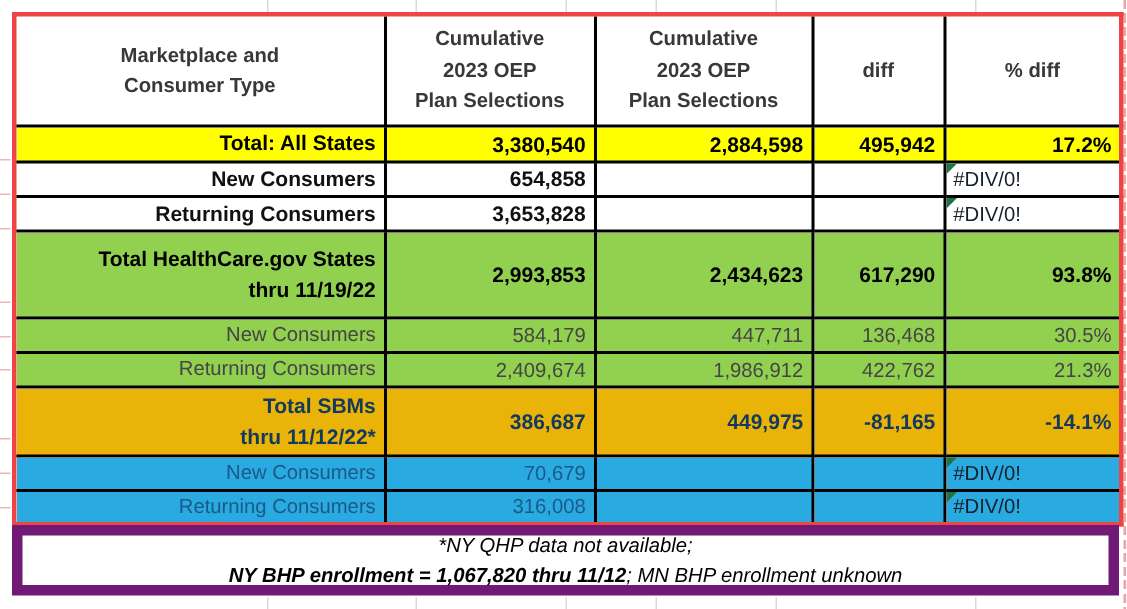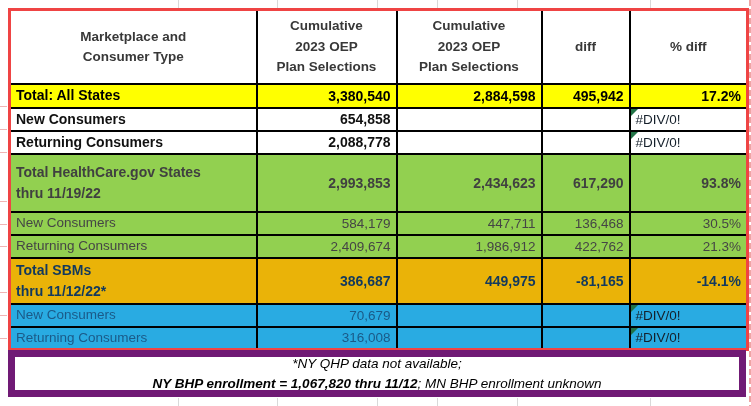--- a/index.html
+++ b/index.html
@@ -25,27 +25,27 @@
     border: 3px solid #ef4444;
   }
   table.sheet td { border: 2px solid #000; padding: 0 5px; vertical-align: middle; position: relative; overflow: hidden; }
 
   tr.hdr { height: 74px; }
   tr.hdr td {
     text-align: center; font-weight: bold; font-size: 13.5px; color: #383838;
     white-space: pre-line; line-height: 1.5; padding: 0 2px;
   }
 
-  td.lbl { text-align: left; white-space: pre-line; line-height: 1.45; }
+  td.lbl { text-align: right; white-space: pre-line; line-height: 1.45; }
   td.num { text-align: right; }
   td.err { text-align: left; }
 
   tr.r-yellow { height: 24px; font-weight: bold; color: #000; font-size: 14px; }
   tr.r-white  { height: 23px; font-weight: bold; color: #111; font-size: 14px; }
-  tr.r-green-total { height: 58px; font-weight: bold; color: #404040; font-size: 14px; }
+  tr.r-green-total { height: 58px; font-weight: bold; color: #000000; font-size: 14px; }
   tr.r-green  { height: 23px; font-weight: 400; color: #454545; font-size: 13.5px; }
   tr.r-blue-total { height: 46px; font-weight: bold; color: #12395e; font-size: 14px; }
   tr.r-blue   { height: 23px; font-weight: 400; color: #1b5a88; font-size: 13.5px; }
   tr.r-white td.err, tr.r-blue td.err { font-weight: 400; color: #15202b; font-size: 13.5px; }
 
   .err-tri {
     position: absolute; left: 0; top: 0; width: 0; height: 0;
     border-left: 7px solid #217346; border-bottom: 7px solid transparent;
   }
 
@@ -122,21 +122,21 @@
     <tr class="r-white">
       <td class="lbl">New Consumers</td>
       <td class="num">654,858</td>
       <td class="num"></td>
       <td class="num"></td>
       <td class="err"><span class="err-tri"></span><span>#DIV/0!</span></td>
     </tr>
 
     <tr class="r-white">
       <td class="lbl">Returning Consumers</td>
-      <td class="num">2,088,778</td>
+      <td class="num">3,653,828</td>
       <td class="num"></td>
       <td class="num"></td>
       <td class="err"><span class="err-tri"></span><span>#DIV/0!</span></td>
     </tr>
 
     <tr class="r-green-total" style="background: rgb(146, 208, 80);">
       <td class="lbl">Total HealthCare.gov States
 thru 11/19/22</td>
       <td class="num">2,993,853</td>
       <td class="num">2,434,623</td>

